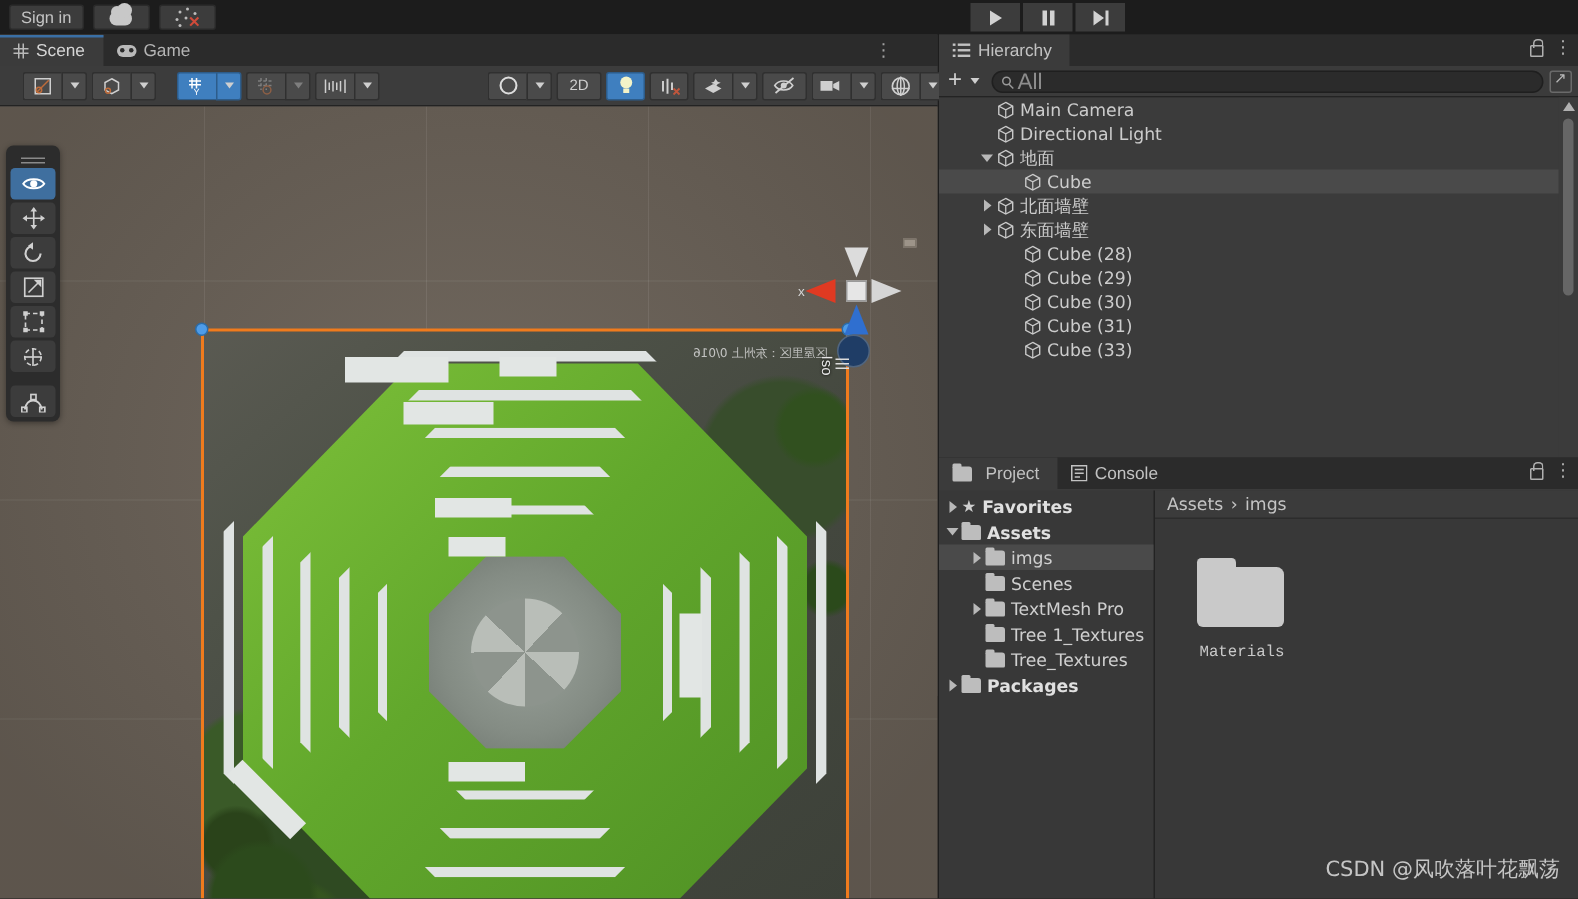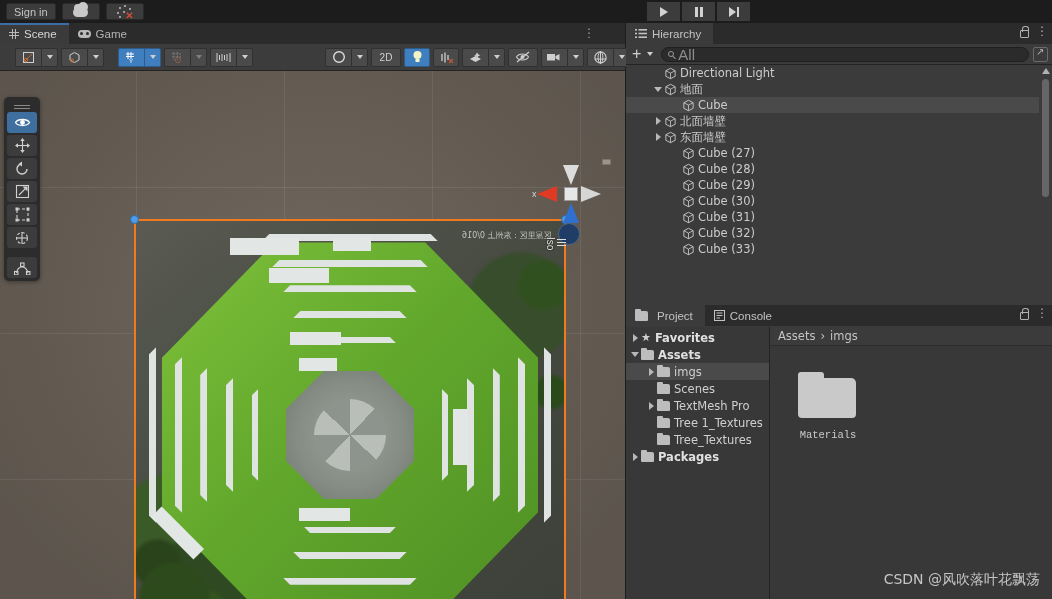--- a/index.html
+++ b/index.html
@@ -745,20 +745,29 @@
     </div>
 
     <div class="hierarchy" id="hierarchy-list">
         <div class="hrow">
           <span style="width:26px;flex:none"></span>
           <span class="arrow"></span>
           <svg class="cubeico" viewBox="0 0 14 14">
             <path d="M7 1.4 L12 4 L12 10 L7 12.6 L2 10 L2 4 Z" fill="none" stroke="#c9c9c9" stroke-width="1"></path>
             <path d="M2 4 L7 6.6 L12 4 M7 6.6 L7 12.6" fill="none" stroke="#c9c9c9" stroke-width="0.9"></path>
           </svg>
+          <span>Main Camera</span>
+        </div>
+        <div class="hrow">
+          <span style="width:26px;flex:none"></span>
+          <span class="arrow"></span>
+          <svg class="cubeico" viewBox="0 0 14 14">
+            <path d="M7 1.4 L12 4 L12 10 L7 12.6 L2 10 L2 4 Z" fill="none" stroke="#c9c9c9" stroke-width="1"></path>
+            <path d="M2 4 L7 6.6 L12 4 M7 6.6 L7 12.6" fill="none" stroke="#c9c9c9" stroke-width="0.9"></path>
+          </svg>
           <span>Directional Light</span>
         </div>
         <div class="hrow">
           <span style="width:26px;flex:none"></span>
           <span class="arrow">
             <i class="down"></i>
           </span>
           <svg class="cubeico" viewBox="0 0 14 14">
             <path d="M7 1.4 L12 4 L12 10 L7 12.6 L2 10 L2 4 Z" fill="none" stroke="#c9c9c9" stroke-width="1"></path>
             <path d="M2 4 L7 6.6 L12 4 M7 6.6 L7 12.6" fill="none" stroke="#c9c9c9" stroke-width="0.9"></path>
@@ -796,66 +805,48 @@
           </svg>
           <span>东面墙壁</span>
         </div>
         <div class="hrow">
           <span style="width:44px;flex:none"></span>
           <span class="arrow"></span>
           <svg class="cubeico" viewBox="0 0 14 14">
             <path d="M7 1.4 L12 4 L12 10 L7 12.6 L2 10 L2 4 Z" fill="none" stroke="#c9c9c9" stroke-width="1"></path>
             <path d="M2 4 L7 6.6 L12 4 M7 6.6 L7 12.6" fill="none" stroke="#c9c9c9" stroke-width="0.9"></path>
           </svg>
-          <span>Cube (27)</span>
+          <span>Cube (28)</span>
         </div>
         <div class="hrow">
           <span style="width:44px;flex:none"></span>
           <span class="arrow"></span>
           <svg class="cubeico" viewBox="0 0 14 14">
             <path d="M7 1.4 L12 4 L12 10 L7 12.6 L2 10 L2 4 Z" fill="none" stroke="#c9c9c9" stroke-width="1"></path>
             <path d="M2 4 L7 6.6 L12 4 M7 6.6 L7 12.6" fill="none" stroke="#c9c9c9" stroke-width="0.9"></path>
           </svg>
-          <span>Cube (28)</span>
+          <span>Cube (29)</span>
         </div>
         <div class="hrow">
           <span style="width:44px;flex:none"></span>
           <span class="arrow"></span>
           <svg class="cubeico" viewBox="0 0 14 14">
             <path d="M7 1.4 L12 4 L12 10 L7 12.6 L2 10 L2 4 Z" fill="none" stroke="#c9c9c9" stroke-width="1"></path>
             <path d="M2 4 L7 6.6 L12 4 M7 6.6 L7 12.6" fill="none" stroke="#c9c9c9" stroke-width="0.9"></path>
           </svg>
-          <span>Cube (29)</span>
+          <span>Cube (30)</span>
         </div>
         <div class="hrow">
           <span style="width:44px;flex:none"></span>
           <span class="arrow"></span>
           <svg class="cubeico" viewBox="0 0 14 14">
             <path d="M7 1.4 L12 4 L12 10 L7 12.6 L2 10 L2 4 Z" fill="none" stroke="#c9c9c9" stroke-width="1"></path>
             <path d="M2 4 L7 6.6 L12 4 M7 6.6 L7 12.6" fill="none" stroke="#c9c9c9" stroke-width="0.9"></path>
           </svg>
-          <span>Cube (30)</span>
-        </div>
-        <div class="hrow">
-          <span style="width:44px;flex:none"></span>
-          <span class="arrow"></span>
-          <svg class="cubeico" viewBox="0 0 14 14">
-            <path d="M7 1.4 L12 4 L12 10 L7 12.6 L2 10 L2 4 Z" fill="none" stroke="#c9c9c9" stroke-width="1"></path>
-            <path d="M2 4 L7 6.6 L12 4 M7 6.6 L7 12.6" fill="none" stroke="#c9c9c9" stroke-width="0.9"></path>
-          </svg>
           <span>Cube (31)</span>
-        </div>
-        <div class="hrow">
-          <span style="width:44px;flex:none"></span>
-          <span class="arrow"></span>
-          <svg class="cubeico" viewBox="0 0 14 14">
-            <path d="M7 1.4 L12 4 L12 10 L7 12.6 L2 10 L2 4 Z" fill="none" stroke="#c9c9c9" stroke-width="1"></path>
-            <path d="M2 4 L7 6.6 L12 4 M7 6.6 L7 12.6" fill="none" stroke="#c9c9c9" stroke-width="0.9"></path>
-          </svg>
-          <span>Cube (32)</span>
         </div>
         <div class="hrow">
           <span style="width:44px;flex:none"></span>
           <span class="arrow"></span>
           <svg class="cubeico" viewBox="0 0 14 14">
             <path d="M7 1.4 L12 4 L12 10 L7 12.6 L2 10 L2 4 Z" fill="none" stroke="#c9c9c9" stroke-width="1"></path>
             <path d="M2 4 L7 6.6 L12 4 M7 6.6 L7 12.6" fill="none" stroke="#c9c9c9" stroke-width="0.9"></path>
           </svg>
           <span>Cube (33)</span>
         </div>

